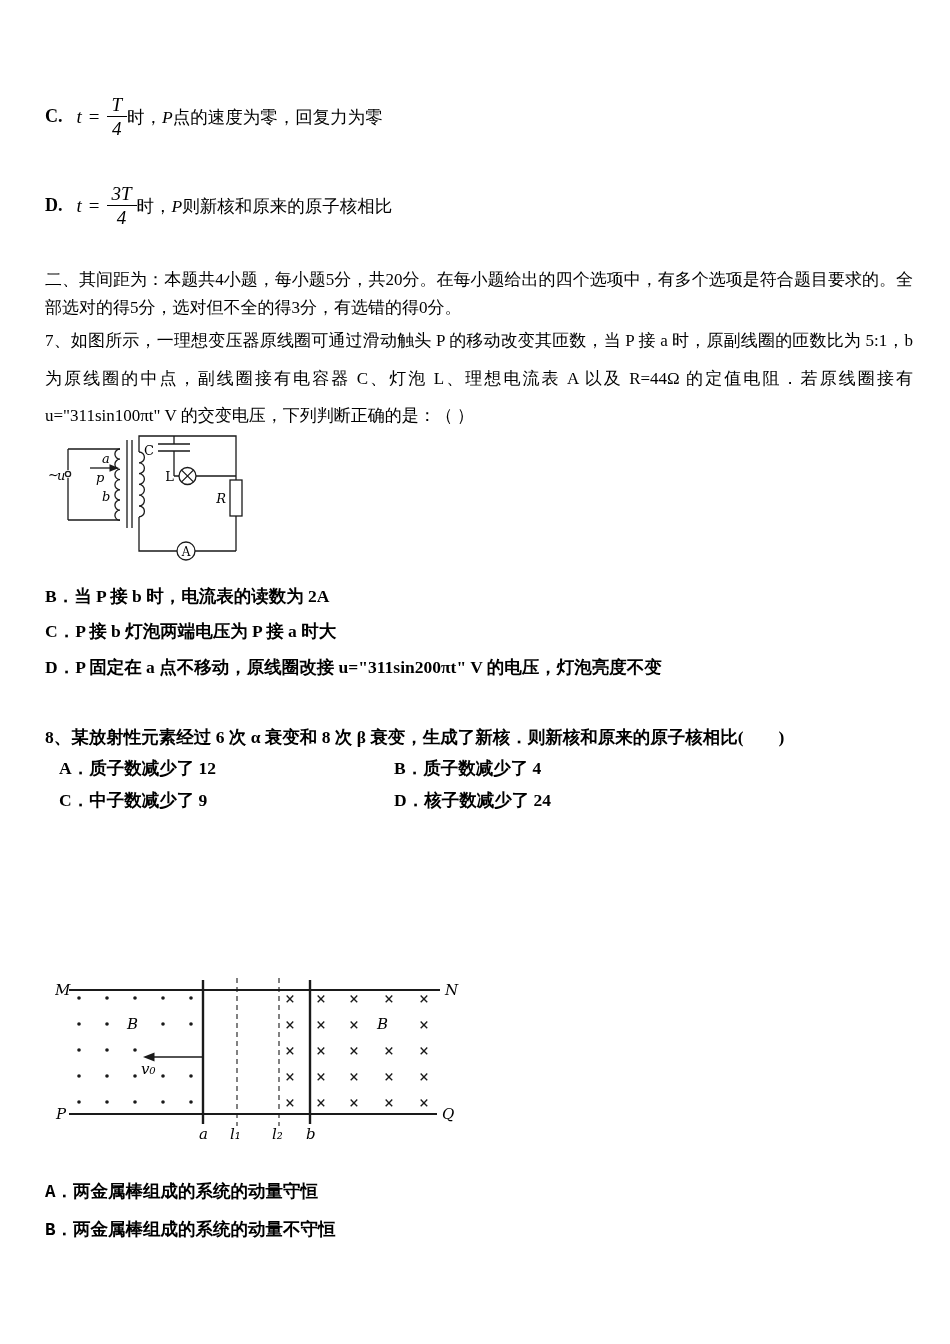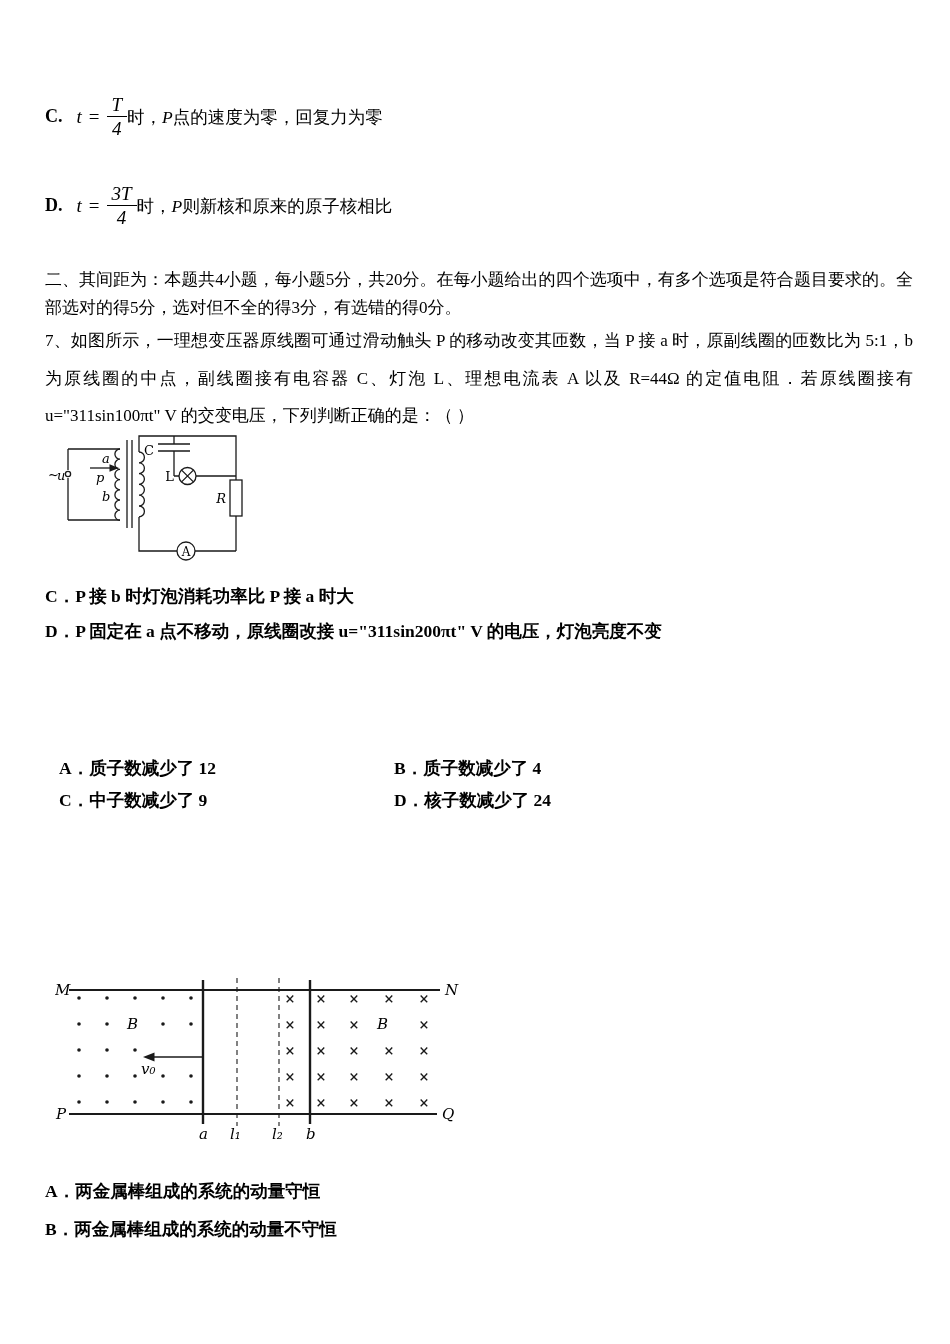--- a/index.html
+++ b/index.html
@@ -88,24 +88,26 @@
       <text x="50" y="58" font-style="italic">p</text>
       <text x="56" y="77" font-style="italic">b</text>
       <text x="108" y="31" text-anchor="end">C</text>
       <text x="128" y="57" text-anchor="end">L</text>
       <text x="180" y="79" text-anchor="end" font-style="italic">R</text>
       <text x="140" y="131.5" text-anchor="middle" font-size="12">A</text>
     </g>
   </svg>
 
   <div class="abs" style="left:45px; top:578px;">
-    <div class="opt-line">C．P 接 b 时灯泡消耗功率比 P 接 a 时大</div>
+    <div class="opt-line">B．当 P 接 b 时，电流表的读数为 2A</div>
+    <div class="opt-line">C．P 接 b 灯泡两端电压为 P 接 a 时大</div>
     <div class="opt-line">D．P 固定在 a 点不移动，原线圈改接 u="311sin200πt" V 的电压，灯泡亮度不变</div>
   </div>
 
+  <div class="abs q8-stem" style="left:45px; top:722px; width:868px;">8、某放射性元素经过 6 次 α 衰变和 8 次 β 衰变，生成了新核．则新核和原来的原子核相比(　　)</div>
 
   <div class="abs q8-grid" style="left:45px; top:752px; width:720px;">
     <div class="opt-line">A．质子数减少了 12</div>
     <div class="opt-line">B．质子数减少了 4</div>
     <div class="opt-line">C．中子数减少了 9</div>
     <div class="opt-line">D．核子数减少了 24</div>
   </div>
 
 
   <svg class="abs" style="left:55px; top:972px;" width="410" height="172" viewBox="0 0 410 172">
@@ -177,18 +179,18 @@
       <text x="144" y="167">a</text>
       <text x="175" y="167">l₁</text>
       <text x="217" y="167">l₂</text>
       <text x="251" y="167">b</text>
       <text x="72" y="57">B</text>
       <text x="322" y="57">B</text>
       <text x="86" y="102">v₀</text>
     </g>
   </svg>
 
-  <div class="abs q9-opt" style="left:45px; top:1172px;">
+  <div class="abs q9-opt" style="left:45px; top:1172px;font-family:Liberation Mono, monospace;">
     <div class="opt-line">A．两金属棒组成的系统的动量守恒</div>
     <div class="opt-line">B．两金属棒组成的系统的动量不守恒</div>
   </div>
 
 </div>
 
 </body></html>

